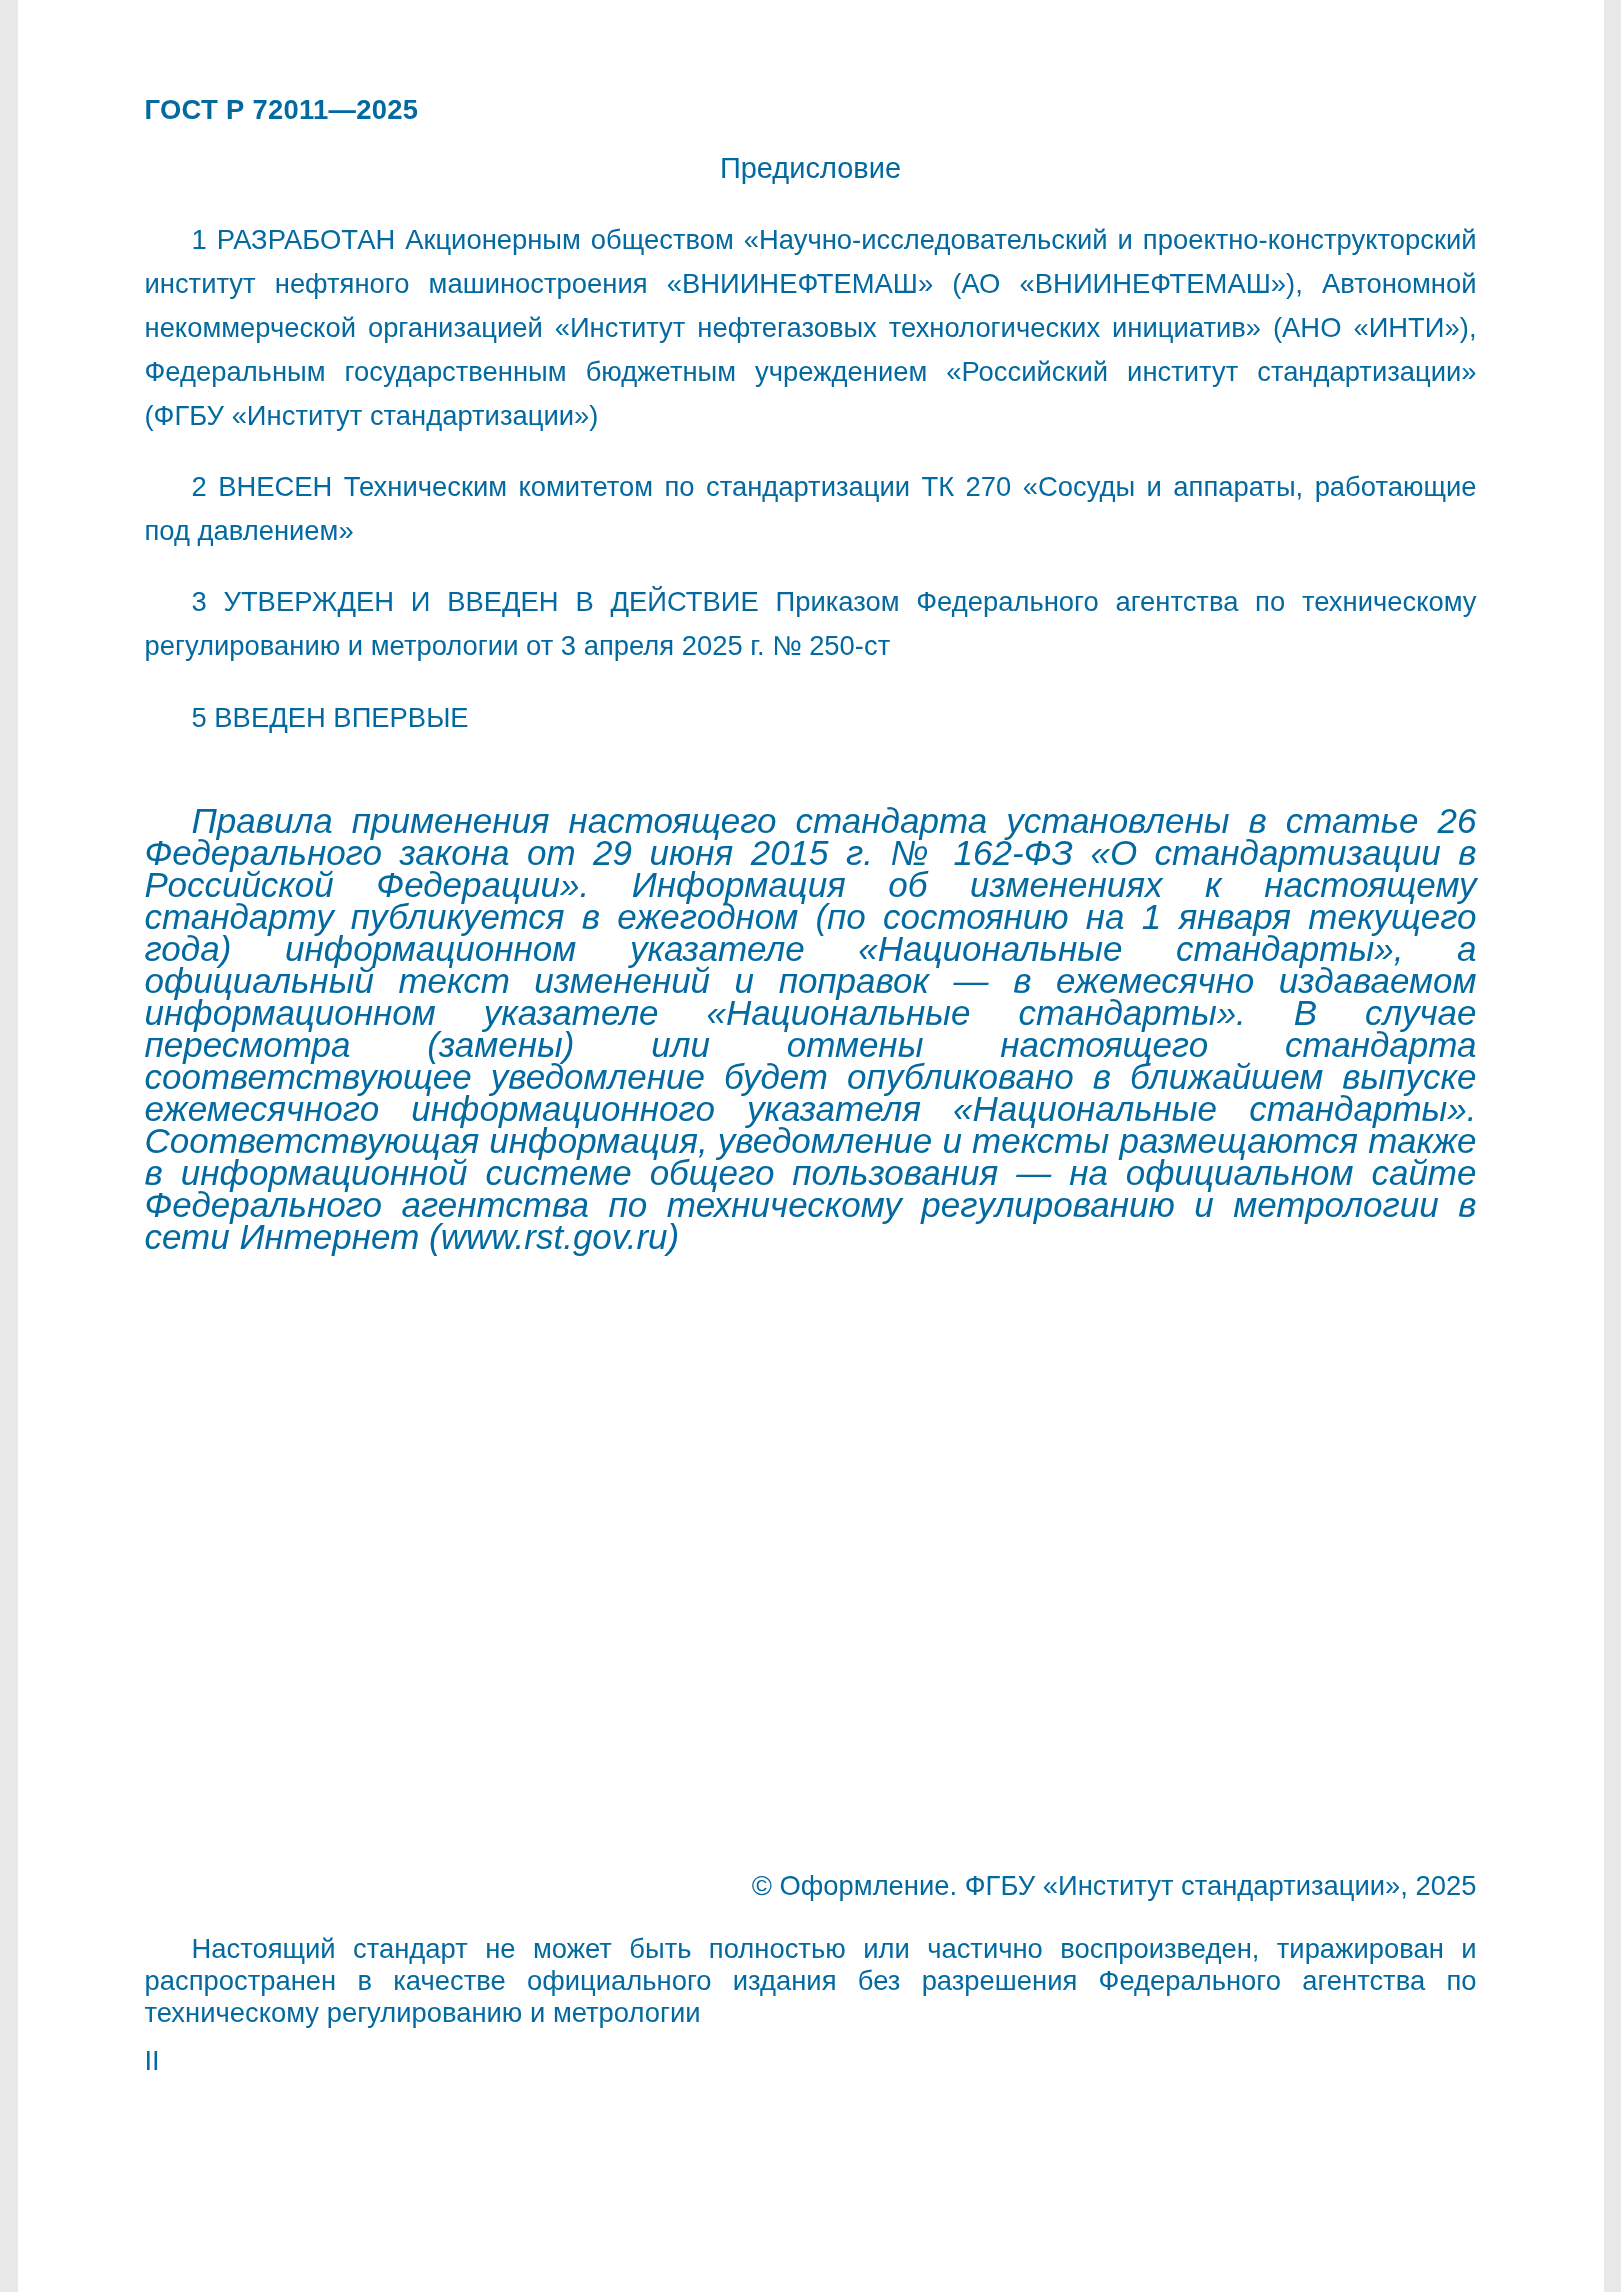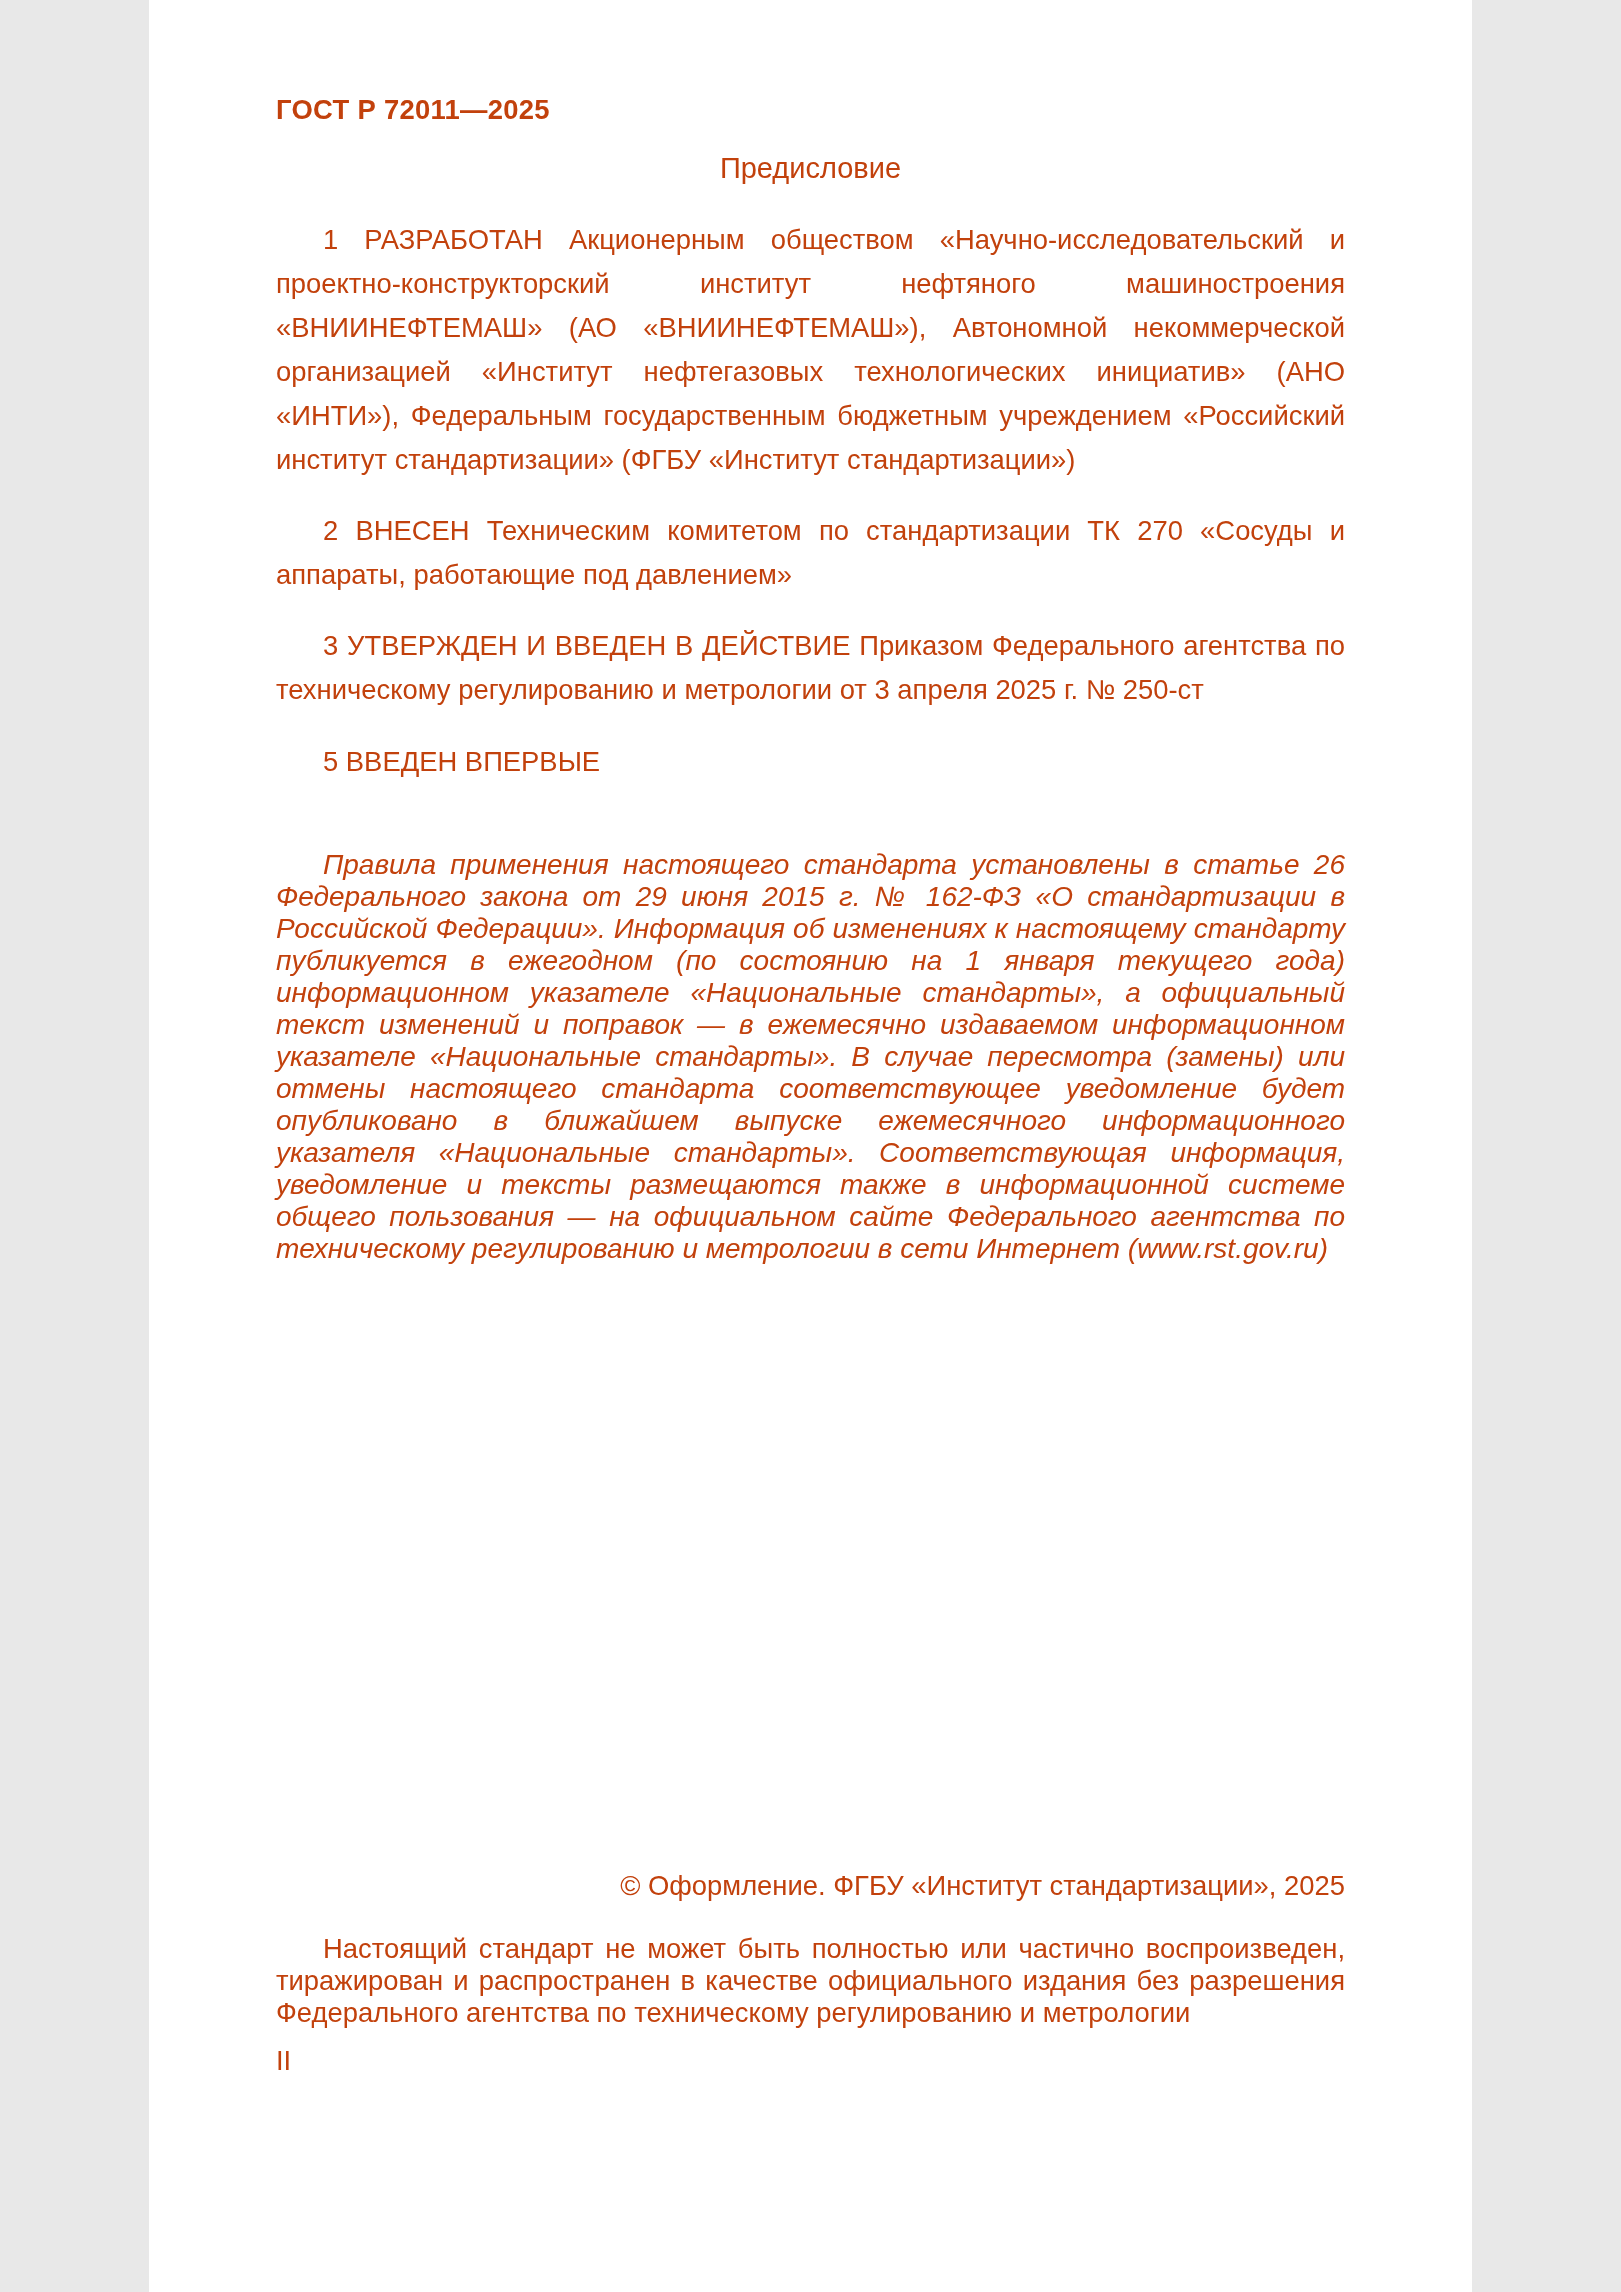--- a/index.html
+++ b/index.html
@@ -2,26 +2,26 @@
 <html lang="ru"><head>
 <meta charset="utf-8">
 <style>
   html, body {
     margin: 0;
     padding: 0;
     background: #e8e8e8;
   }
   .page {
     position: relative;
-    width: 1323px;
+    width: 1586px;
     height: 2293px;
     margin: 0 auto;
     background: #ffffff;
     font-family: "Liberation Sans", sans-serif;
-    color: #c2410c;
+    color: #0369a1;
     box-sizing: border-box;
     overflow: hidden;
   }
   .content {
     position: absolute;
     left: 127px;
     right: 127px;
     top: 94px;
   }
   .doc-header {
@@ -41,21 +41,21 @@
     text-align: justify;
     text-indent: 47px;
     margin: 0;
     margin-top: 27.4px;
     hyphens: auto;
   }
   .foreword-item.first {
     margin-top: 33px;
   }
   .rules-note {
-    font-size: 28px;
+    font-size: 35px;
     line-height: 32px;
     font-style: italic;
     text-align: justify;
     text-indent: 47px;
     margin: 0;
     margin-top: 65px;
     hyphens: auto;
   }
   .copyright-line {
     position: absolute;

